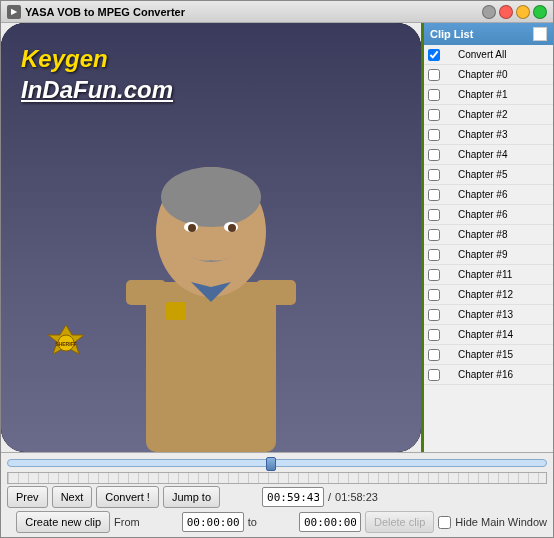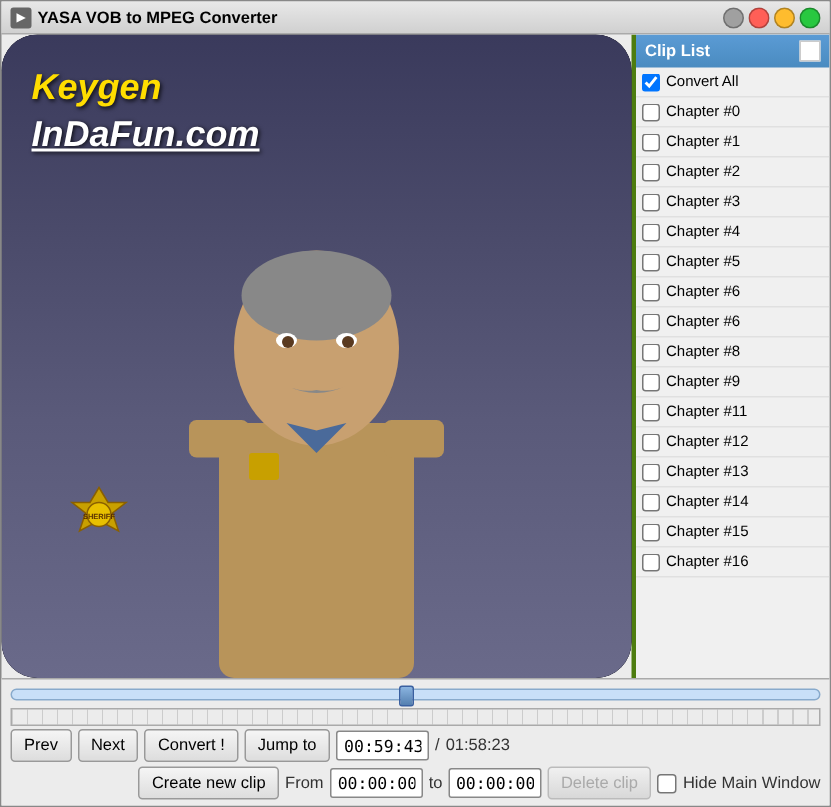--- a/index.html
+++ b/index.html
@@ -147,21 +147,21 @@
       flex-shrink: 0;
     }
     .clip-list-scroll {
       overflow-y: auto;
       flex: 1;
     }
     .clip-item {
       display: flex;
       align-items: center;
       padding: 2px 4px;
-      gap: 4px;
+      gap: 18px;
       height: 20px;
       border-bottom: 1px solid #e0e0e0;
     }
     .clip-item input[type="checkbox"] {
       width: 12px;
       height: 12px;
       margin: 0;
     }
     .clip-item-label {
       font-size: 10px;
@@ -236,20 +236,21 @@
     }
     .time-input {
       background: #fff;
       border: 1px solid #888;
       border-radius: 2px;
       padding: 1px 4px;
       font-size: 11px;
       width: 62px;
       height: 20px;
       font-family: monospace;
+      margin-left: 38px;
     }
     .time-sep {
       font-size: 11px;
       color: #333;
     }
 
     .create-row {
       display: flex;
       align-items: center;
       gap: 4px;

